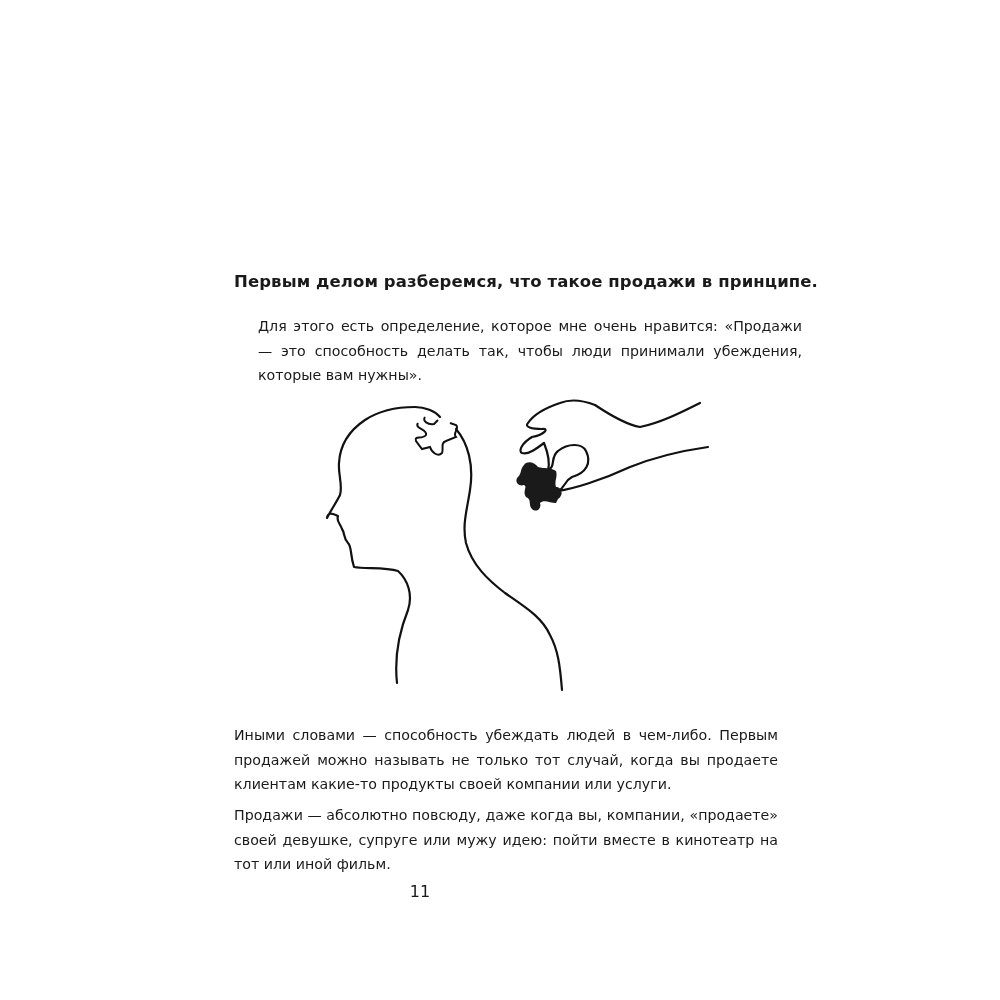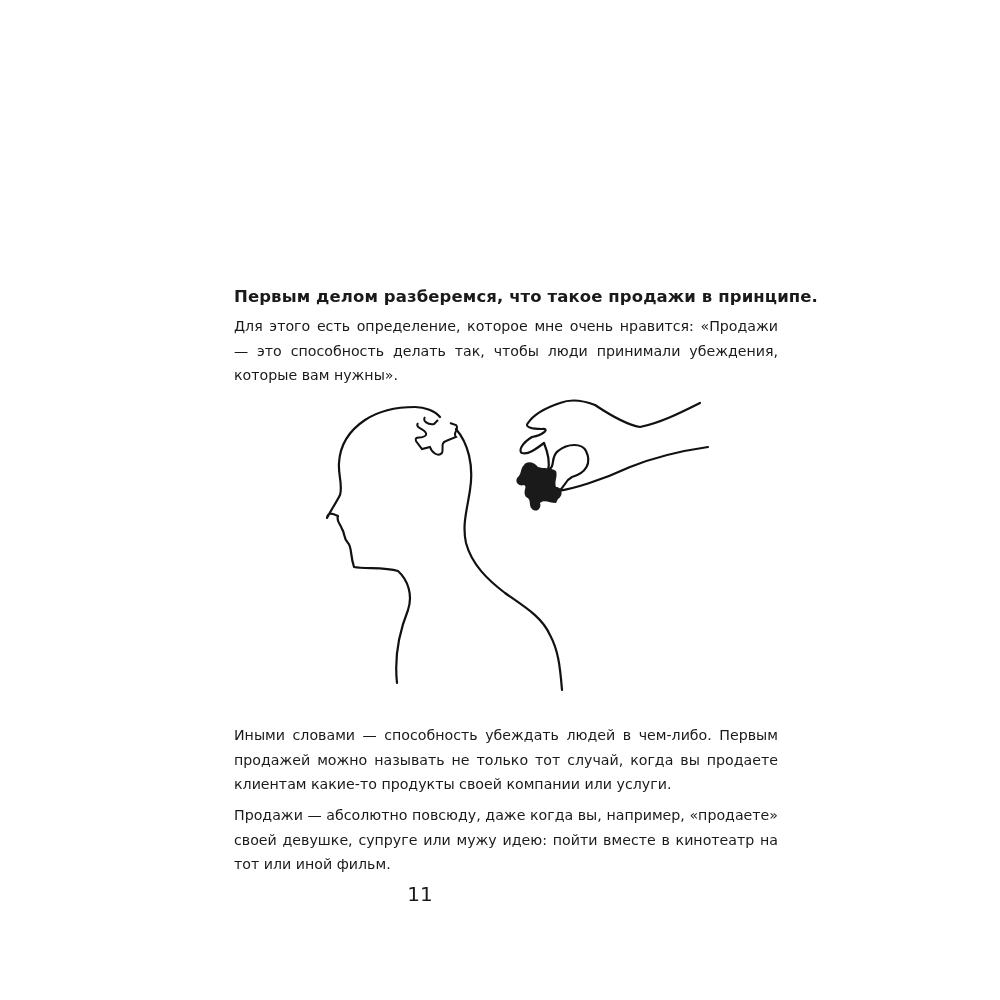--- a/index.html
+++ b/index.html
@@ -1,23 +1,23 @@
 <!DOCTYPE html>
 <html><head>
 <meta charset="utf-8">
 <style>
   html, body { margin:0; padding:0; background:#ffffff; }
   body { width:1000px; height:1000px; position:relative; overflow:hidden; font-family:"DejaVu Sans", sans-serif; color:#1a1a1a; }
-  .heading { position:absolute; left:234px; top:287px; width:544px; font-size:16.5px; font-weight:bold; letter-spacing:0.1px; white-space:nowrap;text-align:center; }
+  .heading { position:absolute; left:234px; top:272px; width:544px; font-size:16.5px; font-weight:bold; letter-spacing:0.1px; white-space:nowrap;text-align:center; }
   .para { position:absolute; left:234px; width:544px; font-size:14.2px; line-height:24.5px; text-align:justify; text-align-last:left; }
-  .p1 { top:314px; }
+  .p1 { top:314px;margin-left:24px; }
   .p2 { top:723px; }
   .p3 { top:803px; }
   .illustration { position:absolute; left:310px; top:395px; width:400px; height:300px; }
-  .page-number { position:absolute; left:0; width:840px; top:882px; text-align:center; font-size:20px; }
+  .page-number { position:absolute; left:0; width:840px; top:882px; text-align:center; font-size:16px; }
 </style>
 </head>
 <body>
 
 <div>
   <div class="heading">Первым делом разберемся, что такое продажи в принципе.</div>
   <div class="para p1">Для этого есть определение, которое мне очень нравится: «Продажи — это способность делать так, чтобы люди принимали убеждения, которые вам нужны».</div>
 
   <svg class="illustration" viewBox="0 0 400 300" xmlns="http://www.w3.org/2000/svg">
     <g fill="none" stroke="#111" stroke-width="2.2" stroke-linecap="round" stroke-linejoin="round">
@@ -27,15 +27,15 @@
     </g>
 
     <path fill="none" stroke="#111" stroke-width="2" d="M115,22 C112,26 118,30 124,29 L128,25 M108,28 C104,34 118,34 116,40 C112,45 104,40 106,46 L112,54 L120,52 C122,58 128,62 132,58 C134,54 130,48 136,46 L146,42 C142,38 150,34 146,30 L140,28"></path>
 
     <path fill="none" stroke="#111" stroke-width="2.2" stroke-linecap="round" stroke-linejoin="round" d="M390,8 C370,18 350,28 330,32 C318,30 300,20 285,10 C272,5 260,4 250,8 C232,14 222,22 218,28 C214,32 222,34 232,34 C240,33 234,40 222,42 C212,48 208,56 212,58 C218,60 226,54 234,48 C238,58 240,68 238,75 C246,72 240,62 248,56 C258,48 272,48 276,56 C282,68 276,78 262,82 C254,86 256,92 248,96 C262,94 290,86 320,72 C345,62 370,56 398,52"></path>
 
     <path fill="#1a1a1a" d="M214,70 C216,66 224,66 228,72 C234,74 240,72 246,76 C248,82 244,86 246,92 C252,92 254,100 248,104 L246,108 C240,108 234,104 230,108 C232,114 226,118 222,114 C218,110 222,104 216,102 C212,96 218,92 214,90 C208,92 204,86 208,82 C212,78 210,74 214,70 Z"></path>
   </svg>
 
   <div class="para p2">Иными словами — способность убеждать людей в чем-либо. Первым продажей можно называть не только тот случай, когда вы продаете клиентам какие-то продукты своей компании или услуги.</div>
-  <div class="para p3">Продажи — абсолютно повсюду, даже когда вы, например, «продаете» своей девушке, супруге или мужу идею: пойти вместе в кинотеатр на тот или иной фильм.</div>
+  <div class="para p3">Продажи — абсолютно повсюду, даже когда вы, компании, «продаете» своей девушке, супруге или мужу идею: пойти вместе в кинотеатр на тот или иной фильм.</div>
   <div class="page-number">11</div>
 </div>
 
 </body></html>

